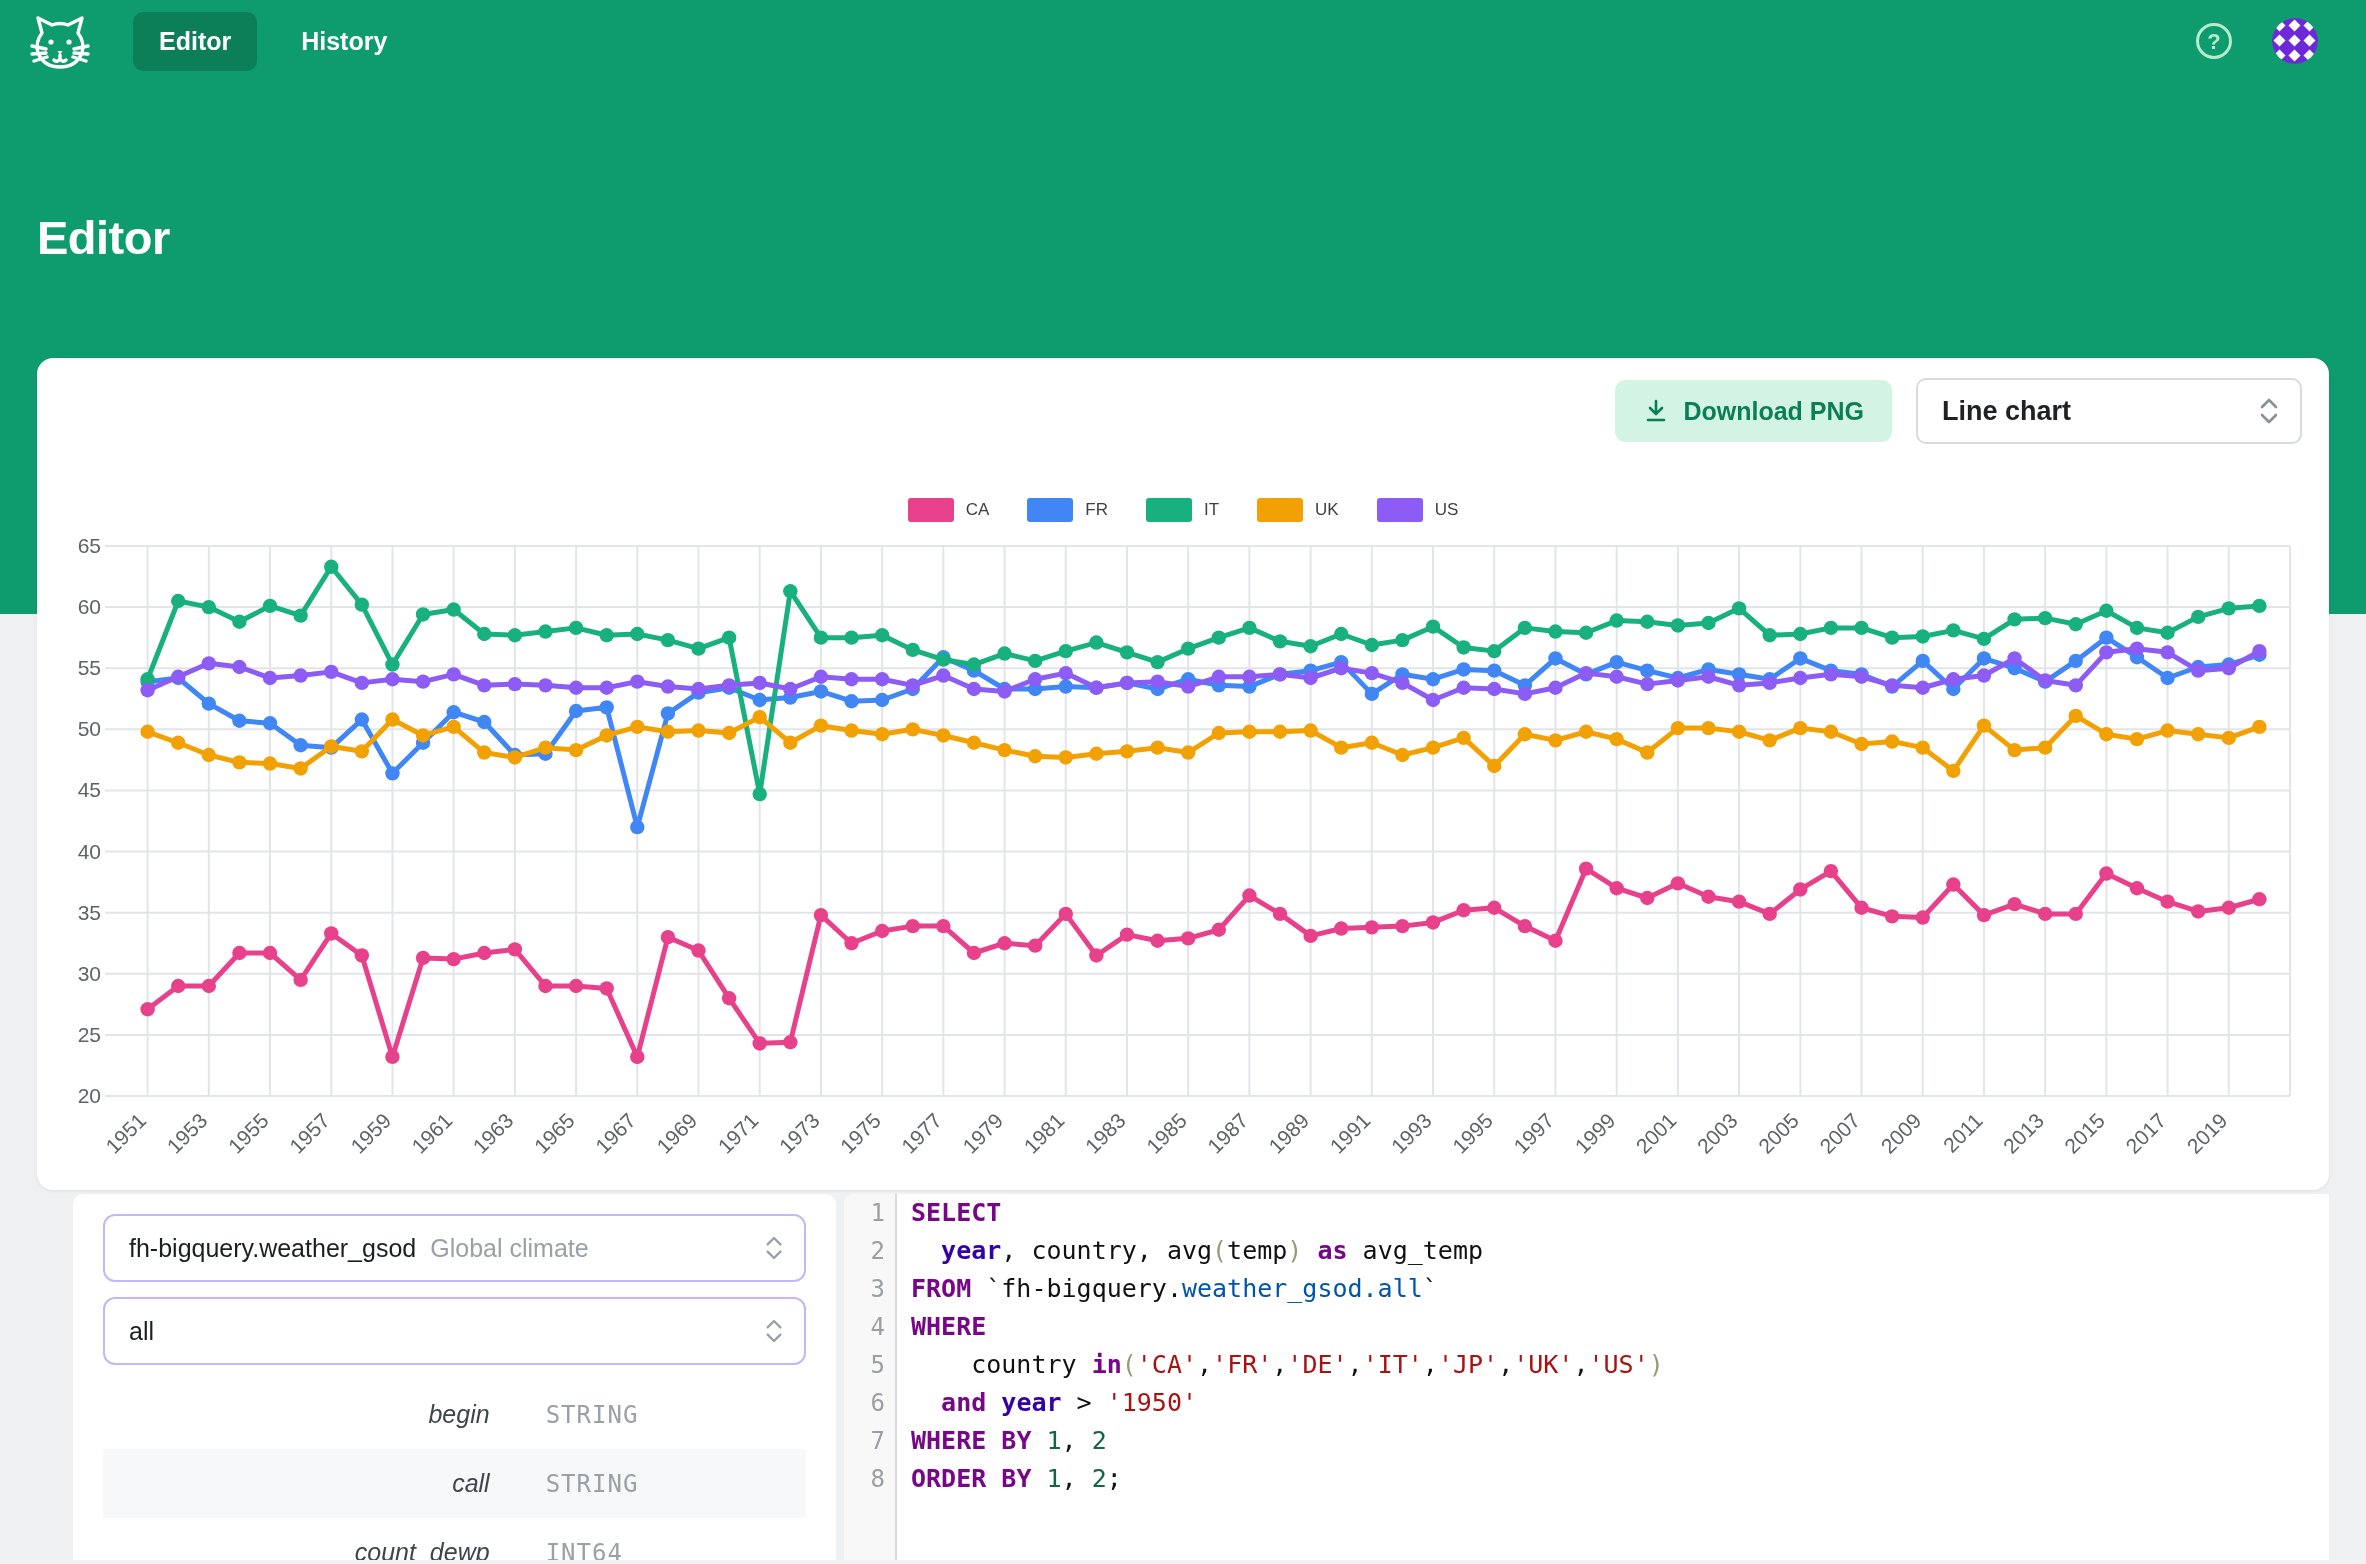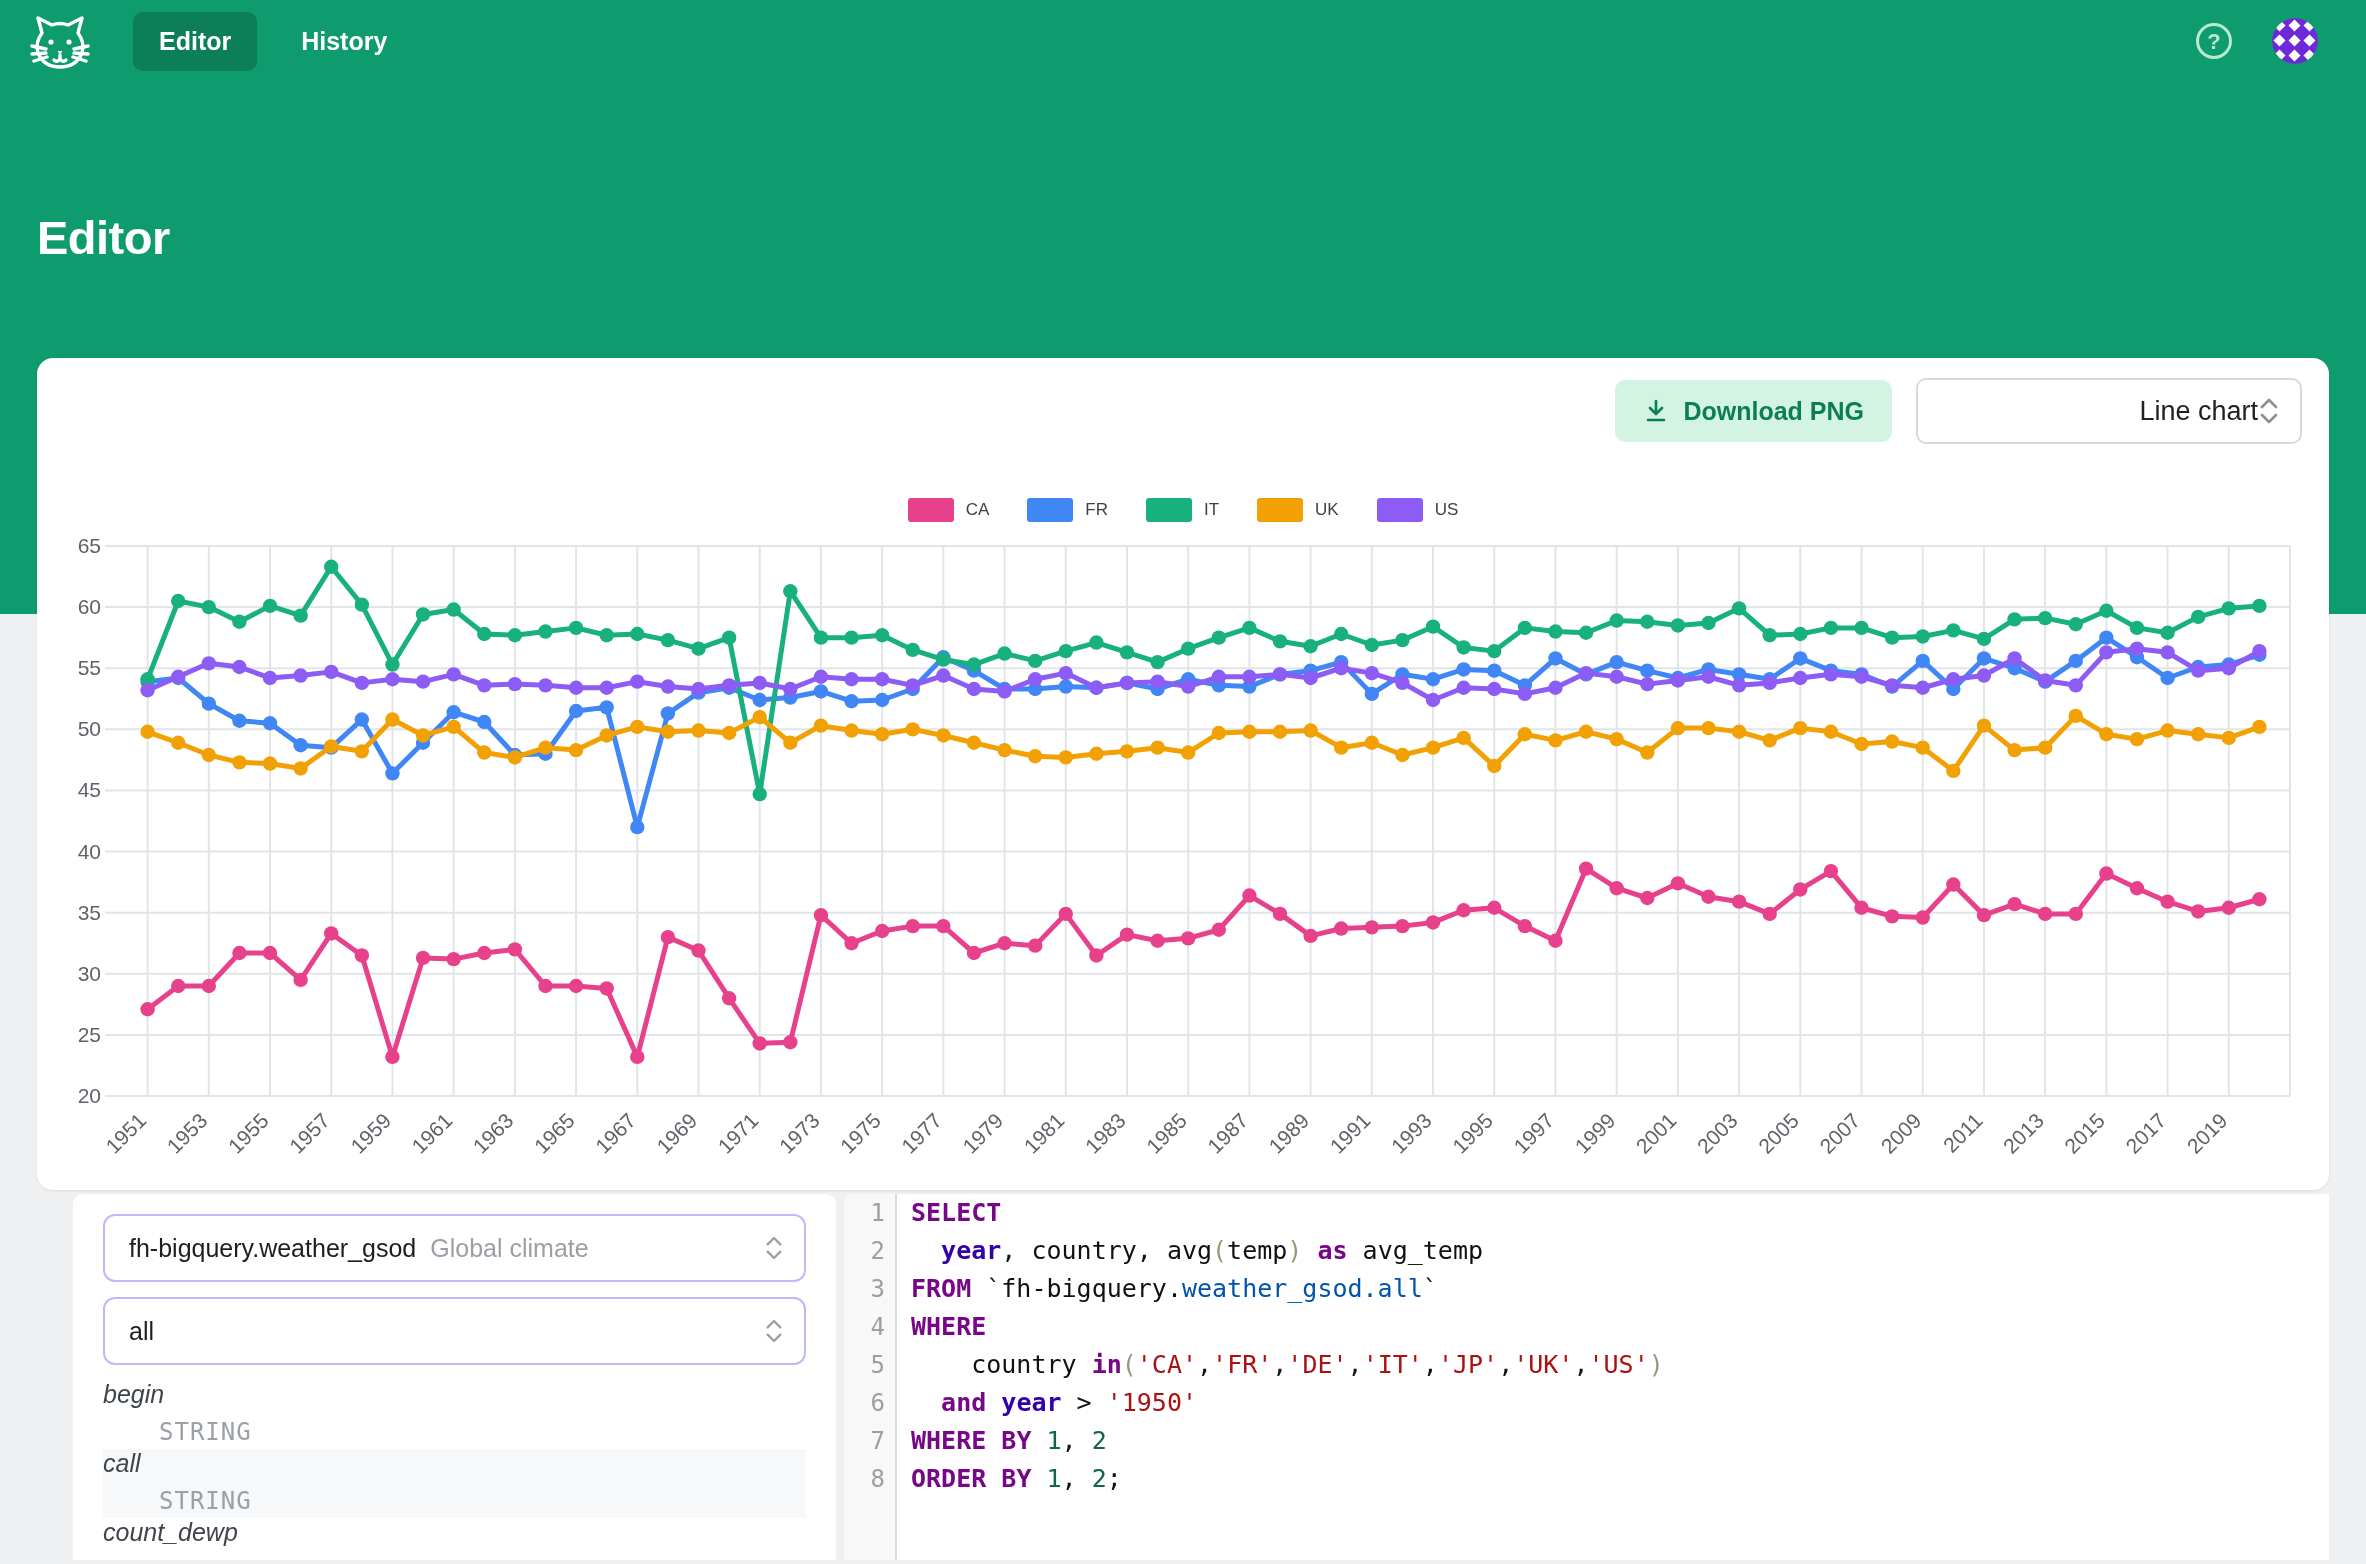--- a/index.html
+++ b/index.html
@@ -19,40 +19,40 @@
   .hero h1 { color:#fff; font-size:47px; font-weight:800; letter-spacing:-0.5px; }
 
   
   .main { margin-top:-256px; padding:0 37px; position:relative; }
   .card { position:relative; background:#fff; border-radius:16px; height:832px;
           box-shadow:0 1px 3px rgba(0,0,0,.08); }
   .toolbar { position:absolute; top:20px; right:27px; display:flex; gap:24px; align-items:center;margin-left:9px; }
   .dl-btn { display:flex; align-items:center; gap:14px; height:62px; padding:0 28px;
             background:#d3f4e2; color:#0b7e58; font-size:25px; font-weight:600;
             border:none; border-radius:10px; cursor:pointer; font-family:inherit; }
-  .type-select { display:flex; align-items:center; justify-content:flex-end; width:386px; height:66px;
+  .type-select { display:flex; align-items:center; justify-content:space-between; width:386px; height:66px;
                  background:#fff; border:2px solid #d7dbde; border-radius:10px; padding:0 20px 0 24px;
-                 font-size:27px; color:#202124; cursor:pointer; }
+                 font-size:27px; color:#202124; cursor:pointer;font-weight:bold; }
   .legend { position:absolute; top:140px; left:0; width:100%; display:flex; justify-content:center; gap:38px; }
   .legend-item { display:flex; align-items:center; gap:12px; }
   .legend-swatch { width:46px; height:24px; border-radius:3px; }
   .legend-label { font-size:17px; color:#404040; }
   svg.chart { position:absolute; top:172px; left:0; }
 
   
   .bottom { display:flex; gap:8px; margin:4px 0 0 36px; height:366px; overflow:hidden; }
   .schema-panel { width:763px; flex:0 0 auto; background:#fff; border-radius:10px 10px 0 0;
                   padding:20px 30px 0 30px; overflow:hidden; }
   .select-box { display:flex; align-items:center; height:68px; background:#fff;
                 border:2px solid #c4b5fd; border-radius:12px; padding:0 20px 0 24px;
                 font-size:25px; color:#1b1f24; cursor:pointer; margin-bottom:15px; }
   .select-box .hint { color:#9aa0a6; margin-left:14px; }
   .select-box .chev { margin-left:auto; }
   .fields { margin-top:13px; }
-  .field-row { display:flex; align-items:flex-start; height:69px;flex-direction:column; }
+  .field-row { display:flex; align-items:center; height:69px; }
   .field-row:nth-child(even) { background:#f7f8f9; }
   .field-name { flex:0 0 55%; text-align:right; font-style:italic; font-weight:500;
                 font-size:25px; color:#3f454d; }
   .field-type { margin-left:56px; font-family:"DejaVu Sans Mono","Liberation Mono",monospace;
                 font-size:24px; color:#9aa0a6; letter-spacing:1px; }
 
   .sql-panel { flex:1 1 auto; background:#fff; border-radius:10px 0 0 0; display:flex; overflow:hidden; }
   .gutter { width:53px; flex:0 0 auto; background:#f8f8f9; border-right:2px solid #d8dadd;
             text-align:right; padding:0 10px 0 0; color:#9b9fa3;
             font-family:"DejaVu Sans Mono","Liberation Mono",monospace; font-size:24px; line-height:38px; }

